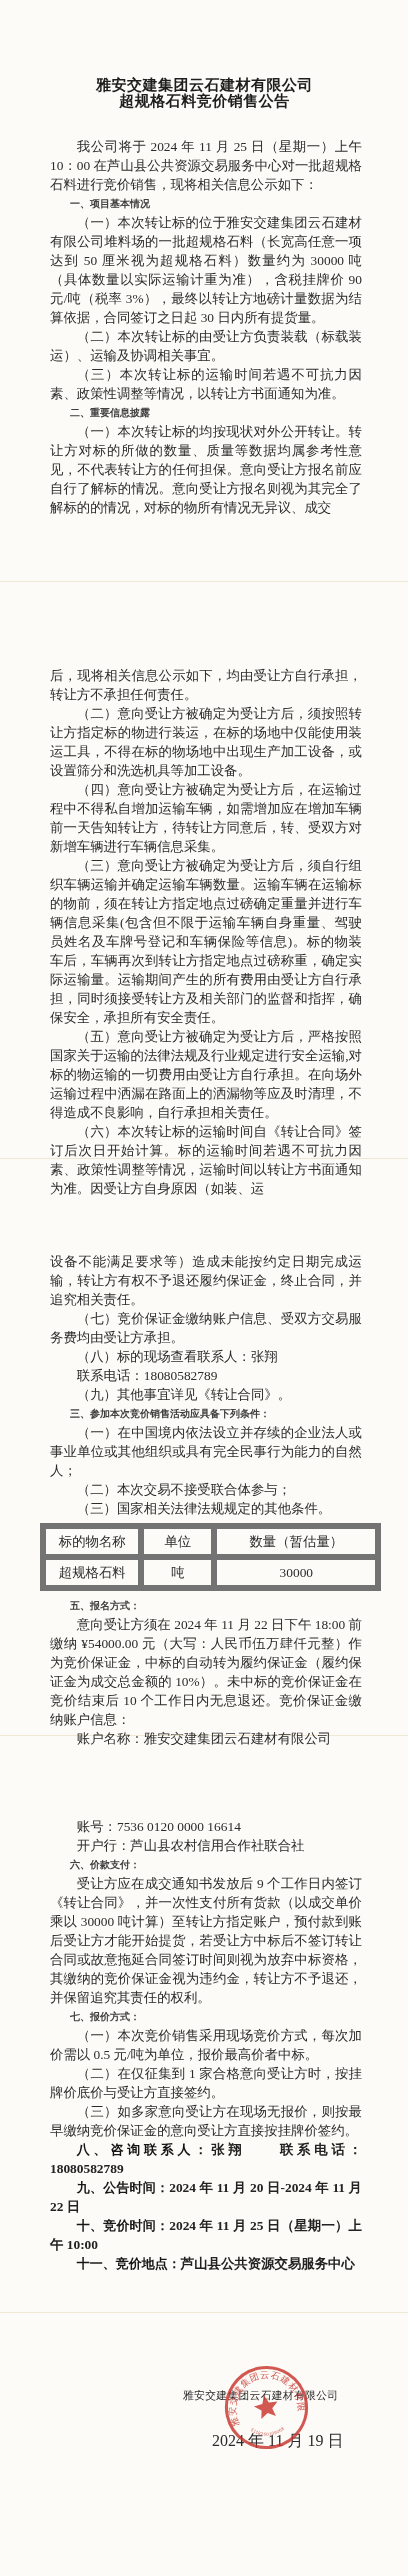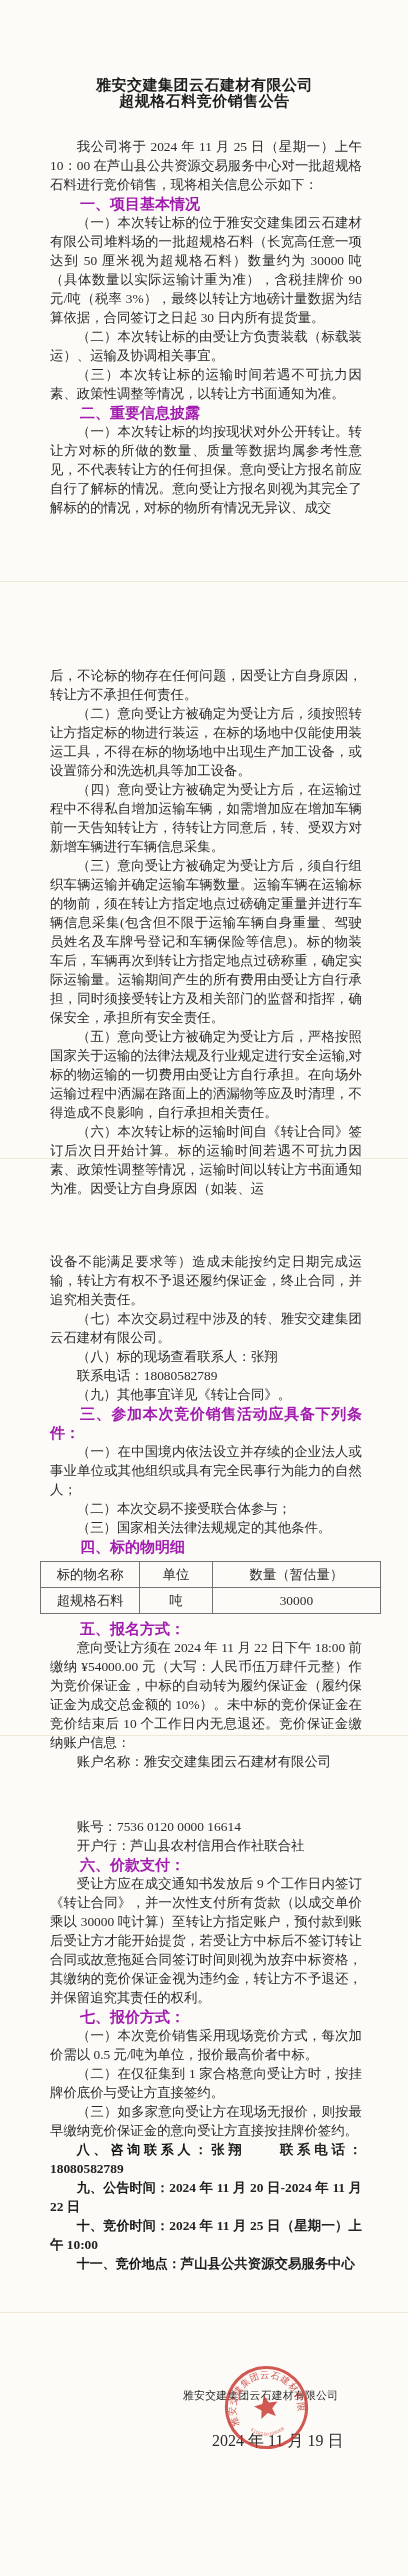--- a/index.html
+++ b/index.html
@@ -21,38 +21,38 @@
   .flow{
     position:absolute;left:50px;width:312px;
     font-size:13.4px;line-height:19px;
     text-align:justify;text-justify:inter-character;
   }
   .flow p{margin:0;}
   .para{text-indent:2em;}
   .cont{text-indent:0;}
   .kv{text-indent:2em;}
   .hsec{
-    text-indent:2em;font-weight:bold;color:#a21caf;
+    text-indent:2em;font-weight:bold;color:#404040;
     font-family:"Liberation Sans","DejaVu Sans",sans-serif;
-    font-size:15px;
+    font-size:10px;
   }
   .hline .lbl{
     font-weight:bold;color:#161616;
     font-family:"Liberation Sans","DejaVu Sans",sans-serif;
     font-size:13px;
   }
   .hline .val{font-weight:bold;color:#222;}
   .hline{text-indent:2em;}
   table.lot{
     border-collapse:collapse;
     width:341px;margin:5.2px 0 5.2px -9.8px;
     table-layout:fixed;
   }
   table.lot th,table.lot td{
-    border:1px solid #737373;
+    border:6px solid #737373;
     text-align:center;font-weight:normal;
     font-size:13.4px;padding:2.1px 1px;height:20.6px;
   }
   .c1{width:29%;}.c2{width:21%;}.c3{width:50%;}
   .sign-company{position:absolute;top:2389px;left:183px;font-size:10.8px;letter-spacing:0.3px;color:#2b2b2b;}
   .sign-date{position:absolute;top:2410px;left:212px;font-size:16px;color:#2b2b2b;margin-top:21px;}
   .seal{
     position:absolute;left:223px;top:2364px;width:87px;height:87px;
     opacity:0.82;transform:rotate(-12deg);
   }
@@ -74,39 +74,38 @@
     <p class="para">我公司将于 2024 年 11 月 25 日（星期一）上午 10：00 在芦山县公共资源交易服务中心对一批超规格石料进行竞价销售，现将相关信息公示如下：</p>
     <p class="hsec">一、项目基本情况</p>
     <p class="para">（一）本次转让标的位于雅安交建集团云石建材有限公司堆料场的一批超规格石料（长宽高任意一项达到 50 厘米视为超规格石料）数量约为 30000 吨（具体数量以实际运输计重为准），含税挂牌价 90 元/吨（税率 3%），最终以转让方地磅计量数据为结算依据，合同签订之日起 30 日内所有提货量。</p>
     <p class="para">（二）本次转让标的由受让方负责装载（标载装运）、运输及协调相关事宜。</p>
     <p class="para">（三）本次转让标的运输时间若遇不可抗力因素、政策性调整等情况，以转让方书面通知为准。</p>
     <p class="hsec">二、重要信息披露</p>
     <p class="para">（一）本次转让标的均按现状对外公开转让。转让方对标的所做的数量、质量等数据均属参考性意见，不代表转让方的任何担保。意向受让方报名前应自行了解标的情况。意向受让方报名则视为其完全了解标的的情况，对标的物所有情况无异议、成交</p>
   </div>
 
   <div class="flow" style="top:666px">
-    <p class="cont">后，不论标的物存在任何问题，因受让方自身原因，转让方不承担任何责任。</p>
+    <p class="cont">后，现将相关信息公示如下，均由受让方自行承担，转让方不承担任何责任。</p>
     <p class="para">（二）意向受让方被确定为受让方后，须按照转让方指定标的物进行装运，在标的场地中仅能使用装运工具，不得在标的物场地中出现生产加工设备，或设置筛分和洗选机具等加工设备。</p>
     <p class="para">（四）意向受让方被确定为受让方后，在运输过程中不得私自增加运输车辆，如需增加应在增加车辆前一天告知转让方，待转让方同意后，转、受双方对新增车辆进行车辆信息采集。</p>
     <p class="para">（三）意向受让方被确定为受让方后，须自行组织车辆运输并确定运输车辆数量。运输车辆在运输标的物前，须在转让方指定地点过磅确定重量并进行车辆信息采集(包含但不限于运输车辆自身重量、驾驶员姓名及车牌号登记和车辆保险等信息)。标的物装车后，车辆再次到转让方指定地点过磅称重，确定实际运输量。运输期间产生的所有费用由受让方自行承担，同时须接受转让方及相关部门的监督和指挥，确保安全，承担所有安全责任。</p>
     <p class="para">（五）意向受让方被确定为受让方后，严格按照国家关于运输的法律法规及行业规定进行安全运输,对标的物运输的一切费用由受让方自行承担。在向场外运输过程中洒漏在路面上的洒漏物等应及时清理，不得造成不良影响，自行承担相关责任。</p>
     <p class="para">（六）本次转让标的运输时间自《转让合同》签订后次日开始计算。标的运输时间若遇不可抗力因素、政策性调整等情况，运输时间以转让方书面通知为准。因受让方自身原因（如装、运</p>
   </div>
 
   <div class="flow" style="top:1252px">
     <p class="cont">设备不能满足要求等）造成未能按约定日期完成运输，转让方有权不予退还履约保证金，终止合同，并追究相关责任。</p>
-    <p class="para">（七）本次交易过程中涉及的转、雅安交建集团云石建材有限公司。</p>
+    <p class="para">（七）竞价保证金缴纳账户信息、受双方交易服务费均由受让方承担。</p>
     <p class="para">（八）标的现场查看联系人：张翔</p>
     <p class="kv">联系电话：18080582789</p>
     <p class="para">（九）其他事宜详见《转让合同》。</p>
     <p class="hsec">三、参加本次竞价销售活动应具备下列条件：</p>
     <p class="para">（一）在中国境内依法设立并存续的企业法人或事业单位或其他组织或具有完全民事行为能力的自然人；</p>
     <p class="para">（二）本次交易不接受联合体参与；</p>
     <p class="para">（三）国家相关法律法规规定的其他条件。</p>
-    <p class="hsec">四、标的物明细</p>
 
     <table class="lot">
       <tbody>
           <tr>
         <th class="c1">标的物名称</th>
         <th class="c2">单位</th>
         <th class="c3">数量（暂估量）</th>
       </tr>
       <tr>
         <td>超规格石料</td>

